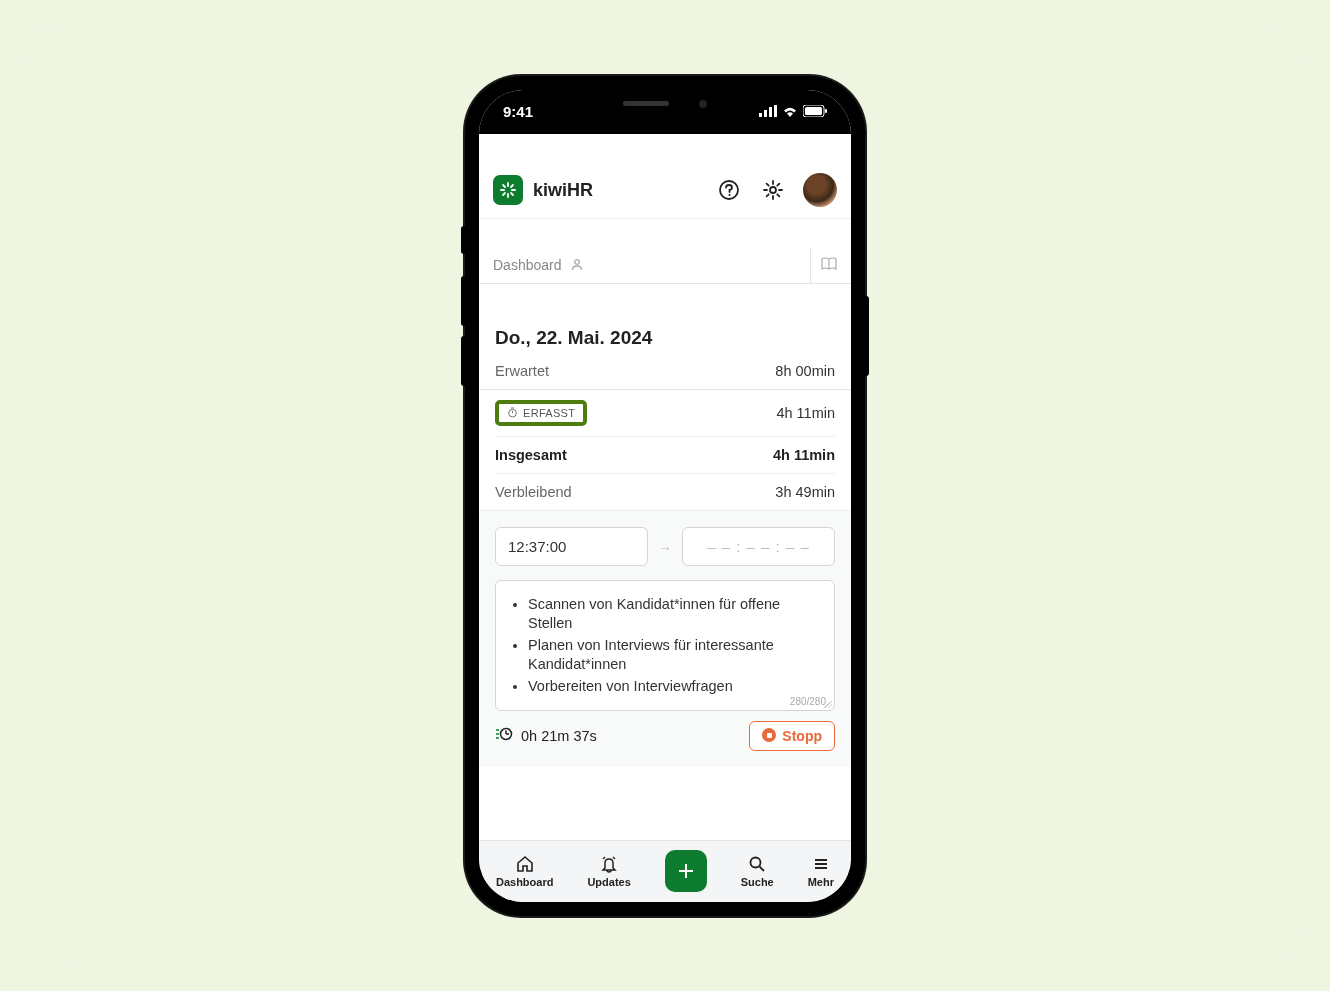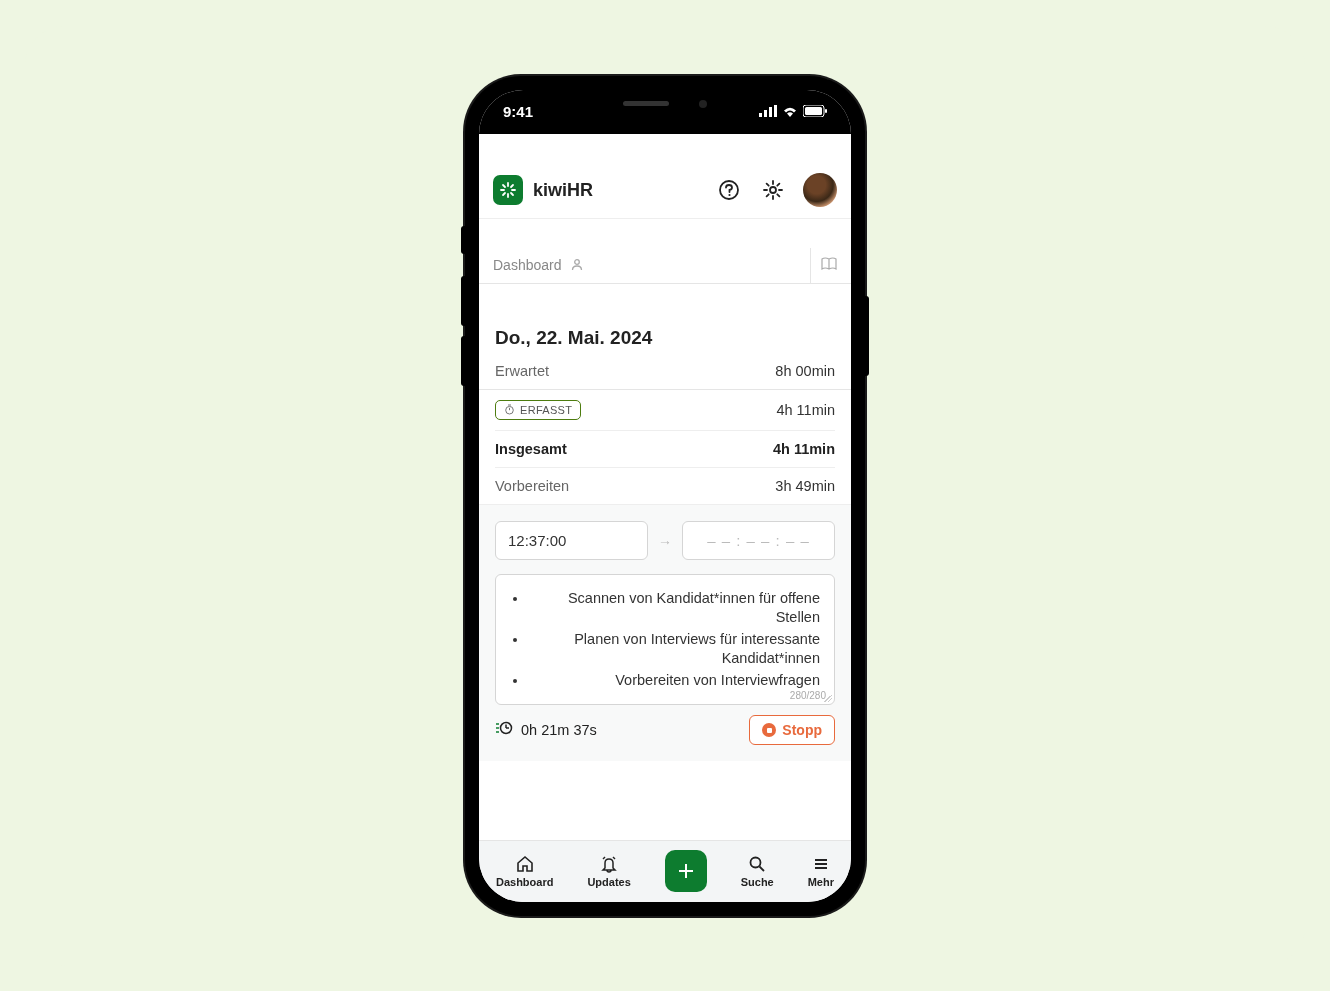--- a/index.html
+++ b/index.html
@@ -110,55 +110,55 @@
     .content { flex: 1; overflow: auto; background: #fff; }
     .date-title { font-size: 19px; font-weight: 600; padding: 14px 16px 4px; color: #222; }
     .row { display: flex; justify-content: space-between; align-items: center; padding: 10px 16px; font-size: 14.5px; }
     .label { color: #666; }
     .value { color: #333; margin-left: 24px; }
     .row-strong .label, .row-strong .value { font-weight: 700; color: #222; }
     .divider { height: 1px; background: #eee; margin: 0 16px; }
     .divider-full { height: 1px; background: #e5e5e5; }
     .chip {
       display: inline-flex; gap: 5px;
-      border: 1px solid #4d7c0f; border-radius: 5px;
+      border: 4px solid #4d7c0f; border-radius: 5px;
       padding: 3px 8px; font-size: 11px; color: #555; letter-spacing: 0.3px;
     }
     .form-area { background: #f8f9f9; padding: 16px; border-top: 1px solid #eee; }
     .time-row { display: flex; align-items: center; gap: 10px; }
     .input {
       flex: 1; background: #fff; border: 1px solid #d5d5d5; border-radius: 6px;
       padding: 10px 12px; font-size: 15px; color: #333;
     }
     .input.placeholder { color: #bbb; letter-spacing: 1px; text-align: center; }
     .arrow-sep { color: #bbb; font-size: 14px; }
     .select {
       margin-top: 14px; background: #fff; border: 1px solid #d5d5d5; border-radius: 6px;
       display: flex; align-items: center; padding: 0;
     }
     .select-label { flex: 1; padding: 10px 12px; font-size: 15px; color: #333; }
     .select-clear { padding: 0 10px; color: #bbb; cursor: pointer; font-size: 16px; }
     .select-caret { border-left: 1px solid #e0e0e0; padding: 10px 12px; color: #888; cursor: pointer; }
     .textarea {
       margin-top: 14px; background: #fff; border: 1px solid #d5d5d5; border-radius: 6px;
-      padding: 12px 14px; font-size: 14.5px; color: #333; position: relative; text-align: right;
+      padding: 12px 14px; font-size: 14.5px; color: #333; position: relative;
     }
     .textarea ul { padding-left: 18px; }
     .textarea li { margin: 2px 0; line-height: 1.35; }
     .char-count { position: absolute; bottom: 3px; right: 8px; font-size: 10px; color: #aaa; }
     .resize-handle { position: absolute; bottom: 2px; right: 2px; width: 8px; height: 8px;
       background: linear-gradient(135deg, transparent 50%, #ccc 50%, #ccc 60%, transparent 60%, transparent 70%, #ccc 70%, #ccc 80%, transparent 80%);
     }
     .timer-row { display: flex; align-items: center; margin-top: 10px; gap: 8px; }
     .timer-text { font-size: 14.5px; color: #222; }
     .stop-btn {
       margin-left: auto;
       border: 1px solid #e86a3d; color: #e86a3d; background: #fff;
       border-radius: 6px; padding: 6px 12px; font-size: 14px; font-weight: 600;
-      display: inline-flex; align-items: center; gap: 6px; cursor: pointer;
+      display: inline-flex; align-items: flex-start; gap: 6px; cursor: pointer;
     }
     .stop-dot { width: 14px; height: 14px; border-radius: 50%; background: #e86a3d; display: flex; align-items: center; justify-content: center; }
     .stop-dot-inner { width: 5px; height: 5px; background: #fff; border-radius: 1px; }
     .bottom-nav {
       height: 62px; background: #f3f5f6; border-top: 1px solid #e5e5e5;
       display: flex; align-items: center; justify-content: space-around;
     }
     .nav-item { display: flex; flex-direction: column; align-items: center; gap: 2px; font-size: 11px; font-weight: 600; color: #222; cursor: pointer; }
     .nav-icon { width: 20px; height: 20px; display: flex; align-items: center; justify-content: center; }
     .fab {
@@ -281,21 +281,21 @@
         </div>
         <div class="divider"></div>
 
         <div class="row row-strong">
           <span class="label">Insgesamt</span>
           <span class="value">4h 11min</span>
         </div>
         <div class="divider"></div>
 
         <div class="row">
-          <span class="label">Vorbereiten</span>
+          <span class="label">Verbleibend</span>
           <span class="value">3h 49min</span>
         </div>
 
         <div class="form-area">
           <div class="time-row">
             <div class="input">12:37:00</div>
             <span class="arrow-sep">→</span>
             <div class="input placeholder">– – : – – : – –</div>
           </div>
 

